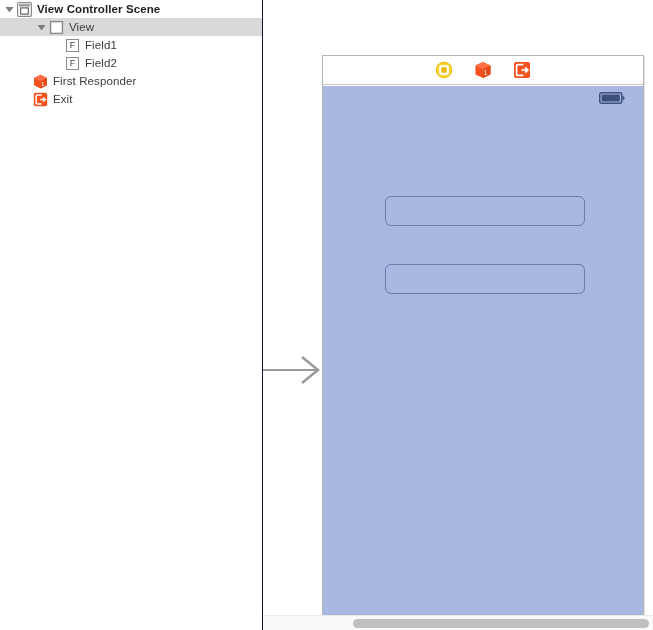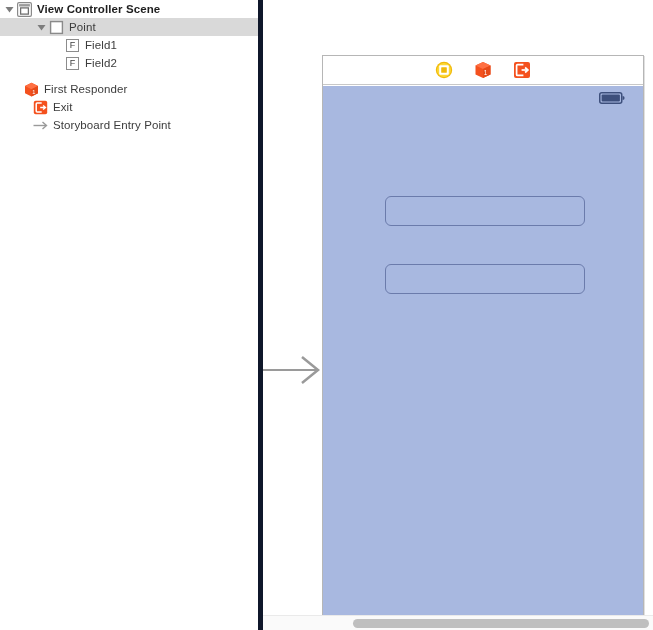--- a/index.html
+++ b/index.html
@@ -22,21 +22,21 @@
     position: absolute;
     inset: 0;
     display: flex;
   }
 
   
   #outline {
     width: 263px;
     height: 630px;
     background: #ffffff;
-    border-right: 5px solid #0f172a;
+    border-right: 1px solid #0f172a;
     box-sizing: border-box;
     position: relative;
     overflow: hidden;
   }
   .row {
     height: 18px;
     display: flex;
     align-items: center;
     box-sizing: border-box;
     white-space: nowrap;
@@ -217,37 +217,37 @@
         <span class="twisty">
           <svg viewBox="0 0 9 9" width="9" height="9">
             <polygon points="0.5,2 8.5,2 4.5,7.5" fill="#7c7c7c"></polygon>
           </svg>
         </span>
         <span class="icon-box">
           <svg viewBox="0 0 15 15" width="15" height="15">
             <rect x="1.6" y="1.6" width="11.8" height="11.8" fill="#ffffff" stroke="#8a8a8a" stroke-width="1.4"></rect>
           </svg>
         </span>
-        <span class="row-label">Point</span>
+        <span class="row-label">View</span>
       </div>
       <div class="row" style="padding-left: 51px;">
         <span class="twisty empty"></span>
         <span class="icon-box">
           <span class="field-ico">F</span>
         </span>
         <span class="row-label">Field1</span>
       </div>
       <div class="row" style="padding-left: 51px;">
         <span class="twisty empty"></span>
         <span class="icon-box">
           <span class="field-ico">F</span>
         </span>
         <span class="row-label">Field2</span>
       </div>
-      <div class="row" style="padding-left: 10px; margin-top: 8px;">
+      <div class="row" style="padding-left: 19px;">
         <span class="twisty empty"></span>
         <span class="icon-box">
           <svg viewBox="0 0 15 15" width="15" height="15">
             <polygon points="7.5,0.8 14,4 14,11.3 7.5,14.4 1,11.3 1,4" fill="#f4511e"></polygon>
             <polygon points="7.5,0.8 14,4 7.5,7.2 1,4" fill="#ff7043"></polygon>
             <polygon points="7.5,7.2 14,4 14,11.3 7.5,14.4" fill="#e64a19"></polygon>
             <text x="9.8" y="11.6" font-size="5.6" font-family="Liberation Sans, sans-serif" fill="#ffffff" text-anchor="middle">1</text>
           </svg>
         </span>
         <span class="row-label">First Responder</span>
@@ -256,30 +256,20 @@
         <span class="twisty empty"></span>
         <span class="icon-box">
           <svg viewBox="0 0 15 15" width="15" height="15">
             <rect x="0.8" y="0.8" width="13.4" height="13.4" rx="1.8" fill="#f4511e"></rect>
             <path d="M8.7 3.1 H4.1 a0.9 0.9 0 0 0 -0.9 0.9 V11 a0.9 0.9 0 0 0 0.9 0.9 H8.7" fill="none" stroke="#ffffff" stroke-width="1.5"></path>
             <line x1="7.2" y1="7.5" x2="12" y2="7.5" stroke="#ffffff" stroke-width="1.5"></line>
             <polyline points="10.1,5.5 12.4,7.5 10.1,9.5" fill="none" stroke="#ffffff" stroke-width="1.5"></polyline>
           </svg>
         </span>
         <span class="row-label">Exit</span>
-      </div>
-      <div class="row" style="padding-left: 19px;">
-        <span class="twisty empty"></span>
-        <span class="icon-box">
-          <svg viewBox="0 0 16 15" width="16" height="15">
-            <line x1="0.5" y1="7.5" x2="13" y2="7.5" stroke="#9a9a9a" stroke-width="1.4"></line>
-            <polyline points="9.5,4 13.5,7.5 9.5,11" fill="none" stroke="#9a9a9a" stroke-width="1.4"></polyline>
-          </svg>
-        </span>
-        <span class="row-label">Storyboard Entry Point</span>
       </div>
     </div>
 
   <div id="canvas">
 
     <svg id="entry-arrow" viewBox="0 0 70 30" width="70" height="30">
       <line x1="1" y1="0" x2="1" y2="30" stroke="#9a9a9a" stroke-width="2"></line>
       <line x1="1" y1="15" x2="62" y2="15" stroke="#9a9a9a" stroke-width="2"></line>
       <polyline points="48,2 64,15 48,28" fill="none" stroke="#9a9a9a" stroke-width="2.5"></polyline>
     </svg>

